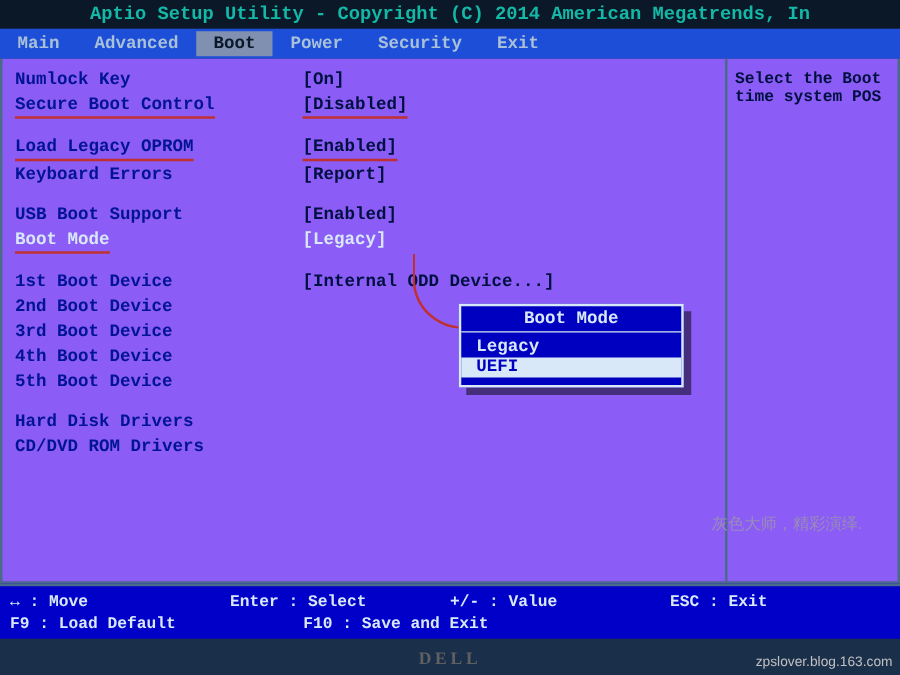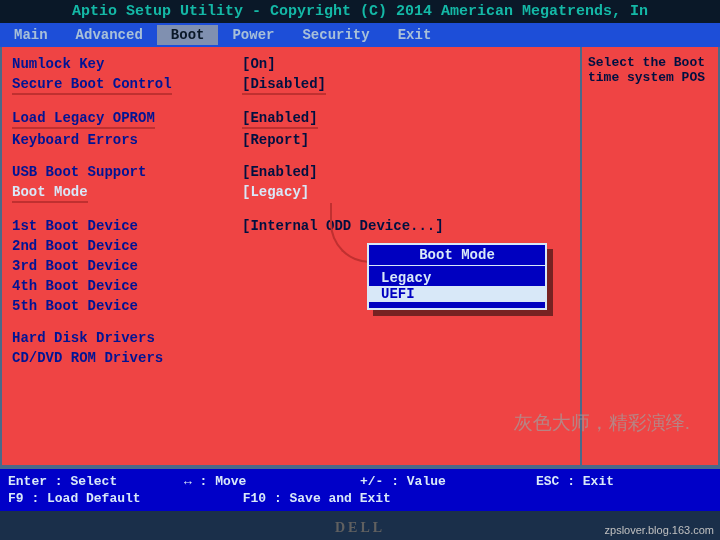--- a/index.html
+++ b/index.html
@@ -32,21 +32,21 @@
     }
     .menuitem.active {
       background: #8090b0;
       color: #0a1828;
     }
     .main-area {
       display: flex;
       height: 420px;
       border: 2px solid #4a6a8a;
       border-top: none;
-      background: #ef4444;
+      background: #8b5cf6;
     }
     .left-panel {
       flex: 1;
       padding: 8px 10px;
       color: #001040;
       position: relative;
     }
     .right-panel {
       width: 138px;
       border-left: 2px solid #4a6a8a;
@@ -103,21 +103,21 @@
     }
     .footer-row { display: flex; }
     .footer-cell { flex: 1; }
     .watermark {
       position: absolute;
       right: 30px;
       top: 410px;
       color: rgba(160,160,160,0.7);
       font-family: sans-serif;
       font-weight: normal;
-      font-size: 19px;
+      font-size: 13px;
     }
     .blog-url {
       position: absolute;
       bottom: 4px;
       right: 6px;
       color: #c0c0c0;
       font-family: sans-serif;
       font-size: 11px;
       font-weight: normal;
     }
@@ -242,22 +242,22 @@
 
   </div>
 
   <div class="right-panel">
     <div>Select the Boot time system POS</div>
   </div>
 </div>
 
 <div class="footer">
   <div class="footer-row">
+    <div class="footer-cell">↔ : Move</div>
     <div class="footer-cell">Enter : Select</div>
-    <div class="footer-cell">↔ : Move</div>
     <div class="footer-cell">+/- : Value</div>
     <div class="footer-cell">ESC : Exit</div>
   </div>
   <div class="footer-row">
     <div class="footer-cell">F9 : Load Default</div>
     <div class="footer-cell">F10 : Save and Exit</div>
     <div class="footer-cell"></div>
   </div>
 </div>
 

